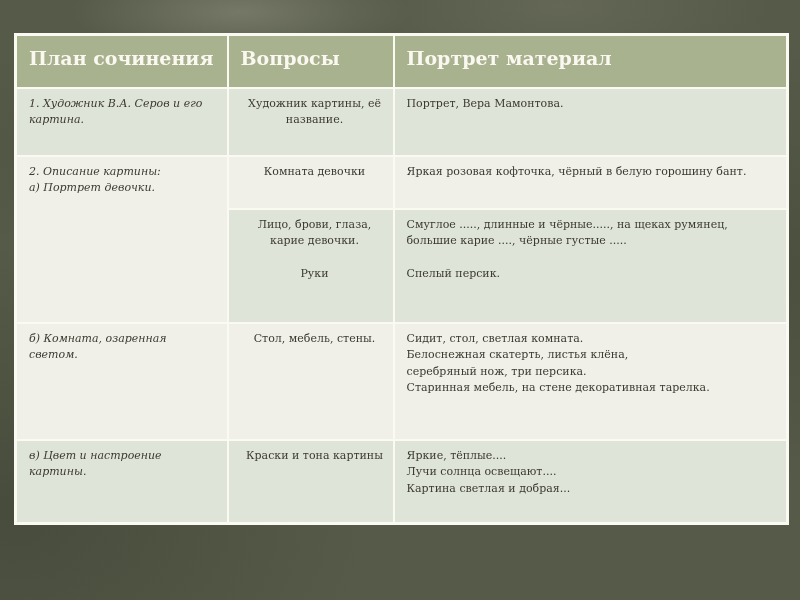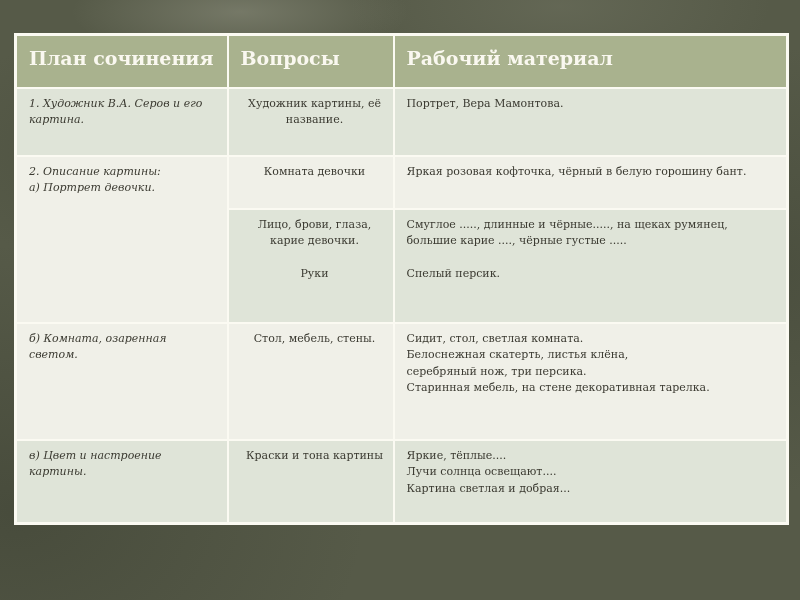--- a/index.html
+++ b/index.html
@@ -61,21 +61,21 @@
   <table class="plan-table">
     <colgroup>
         <col class="c1">
         <col class="c2">
         <col class="c3">
       </colgroup>
     <thead>
       <tr class="row-header">
         <th>План сочинения</th>
         <th>Вопросы</th>
-        <th>Рабочий материал</th>
+        <th>Портрет материал</th>
       </tr>
     </thead>
     <tbody>
       <tr class="row r1 sage">
         <td class="plan">1. Художник В.А. Серов и его картина.</td>
         <td class="question">Художник картины, её название.</td>
         <td class="material">Портрет, Вера Мамонтова.</td>
       </tr>
       <tr class="row r2 cream">
         <td class="plan" rowspan="2">2. Описание картины:

